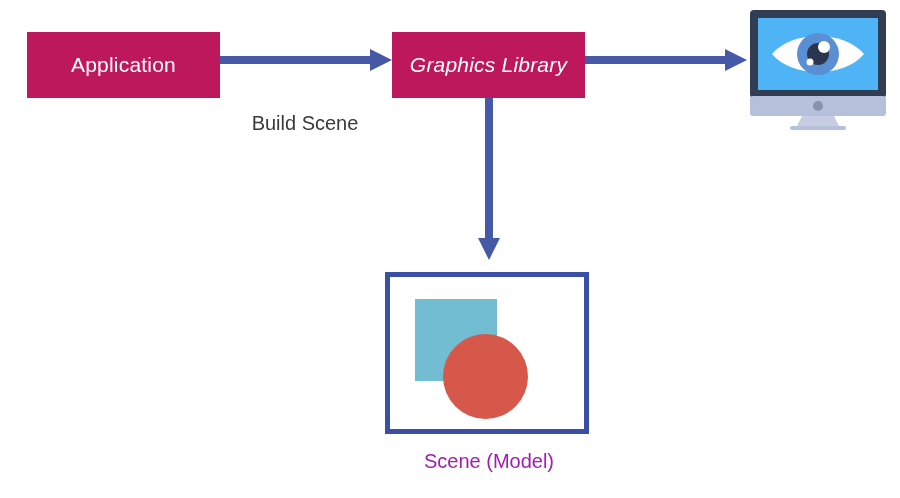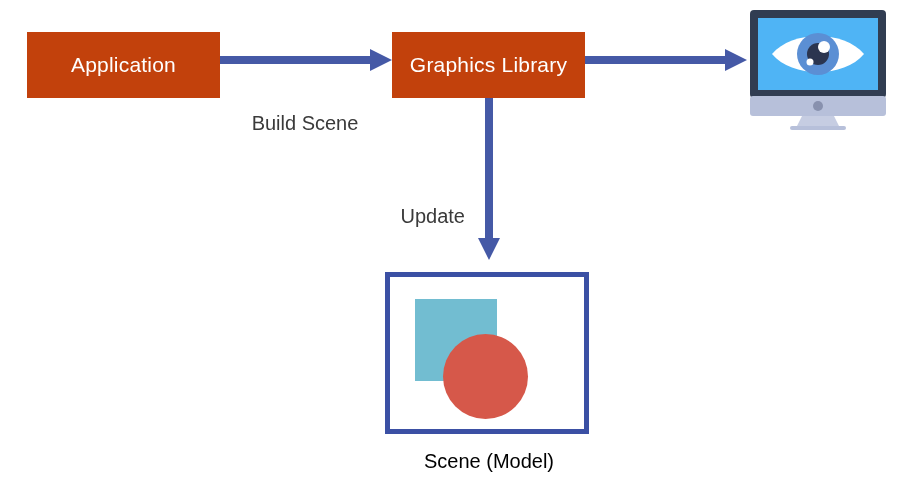--- a/index.html
+++ b/index.html
@@ -12,21 +12,21 @@
   }
   #canvas {
     position: relative;
     width: 900px;
     height: 498px;
     background: #ffffff;
     overflow: hidden;
   }
   .node-box {
     position: absolute;
-    background: #c2410c;
+    background: #be185d;
     display: flex;
     align-items: center;
     justify-content: center;
     box-sizing: border-box;
   }
   .node-label {
     color: #ffffff;
     font-size: 21px;
     font-weight: 400;
     letter-spacing: 0.2px;
@@ -37,21 +37,21 @@
     color: #3a3a3a;
     font-size: 20px;
     font-weight: 400;
     text-align: center;
     white-space: pre-line;
     line-height: 1.28;
     margin-top: 32px;
   }
   .caption {
     position: absolute;
-    color: #000000;
+    color: #a21caf;
     font-size: 20px;
     text-align: center;
     white-space: nowrap;
   }
   .arrow-svg {
     position: absolute;
     overflow: visible;
   }
   .scene-frame {
     position: absolute;
@@ -79,32 +79,31 @@
 
   <div class="node-box" style="left:27px; top:32px; width:193px; height:66px;">
     <span class="node-label">Application</span>
   </div>
 
   <svg class="arrow-svg" style="left:220px; top:48px;" width="174" height="24" viewBox="0 0 174 24">
     <path d="M0 8 H150 V1 L172 12 L150 23 V16 H0 Z" fill="#4559a6"></path>
   </svg>
   <div class="edge-label" style="left:230px; top:79px; width:150px;">Build Scene</div>
 
-  <div class="node-box" style="left:392px; top:32px; width:193px; height:66px;">
+  <div class="node-box" style="left:392px; top:32px; width:193px; height:66px;font-style:italic;">
     <span class="node-label">Graphics Library</span>
   </div>
 
   <svg class="arrow-svg" style="left:585px; top:48px;" width="164" height="24" viewBox="0 0 164 24">
     <path d="M0 8 H140 V1 L162 12 L140 23 V16 H0 Z" fill="#4559a6"></path>
   </svg>
 
   <svg class="arrow-svg" style="left:477px; top:98px;" width="24" height="164" viewBox="0 0 24 164">
     <path d="M8 0 V140 H1 L12 162 L23 140 H16 V0 Z" fill="#4559a6"></path>
   </svg>
-  <div class="edge-label" style="left:365px; top:172px; width:100px; text-align:right;">Update</div>
 
   <div class="scene-frame" style="left:385px; top:272px; width:204px; height:162px;">
     <div class="scene-square" style="left:25px; top:22px; width:82px; height:82px;"></div>
     <div class="scene-circle" style="left:53px; top:57px; width:85px; height:85px;"></div>
   </div>
   <div class="caption" style="left:389px; top:450px; width:200px;">Scene (Model)</div>
 
   <div class="monitor" style="left:748px; top:8px; width:140px; height:122px;">
     <svg width="140" height="122" viewBox="0 0 140 122">
 

